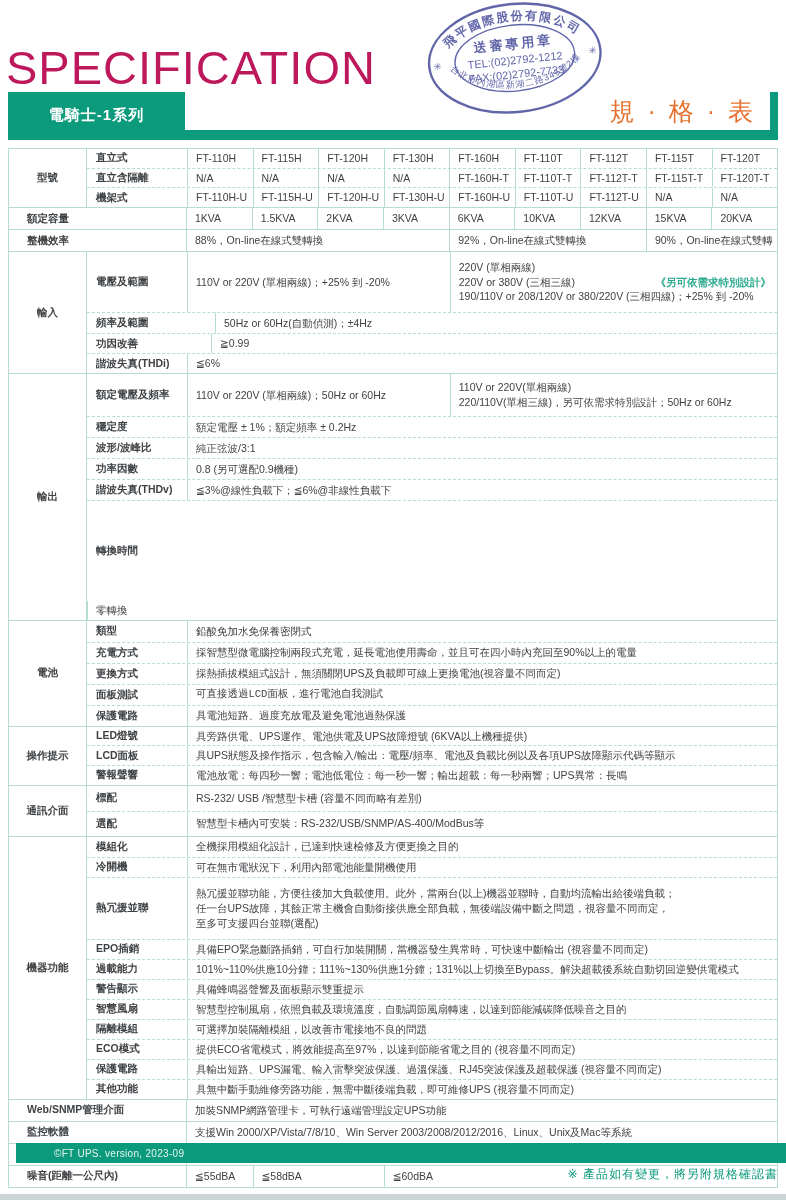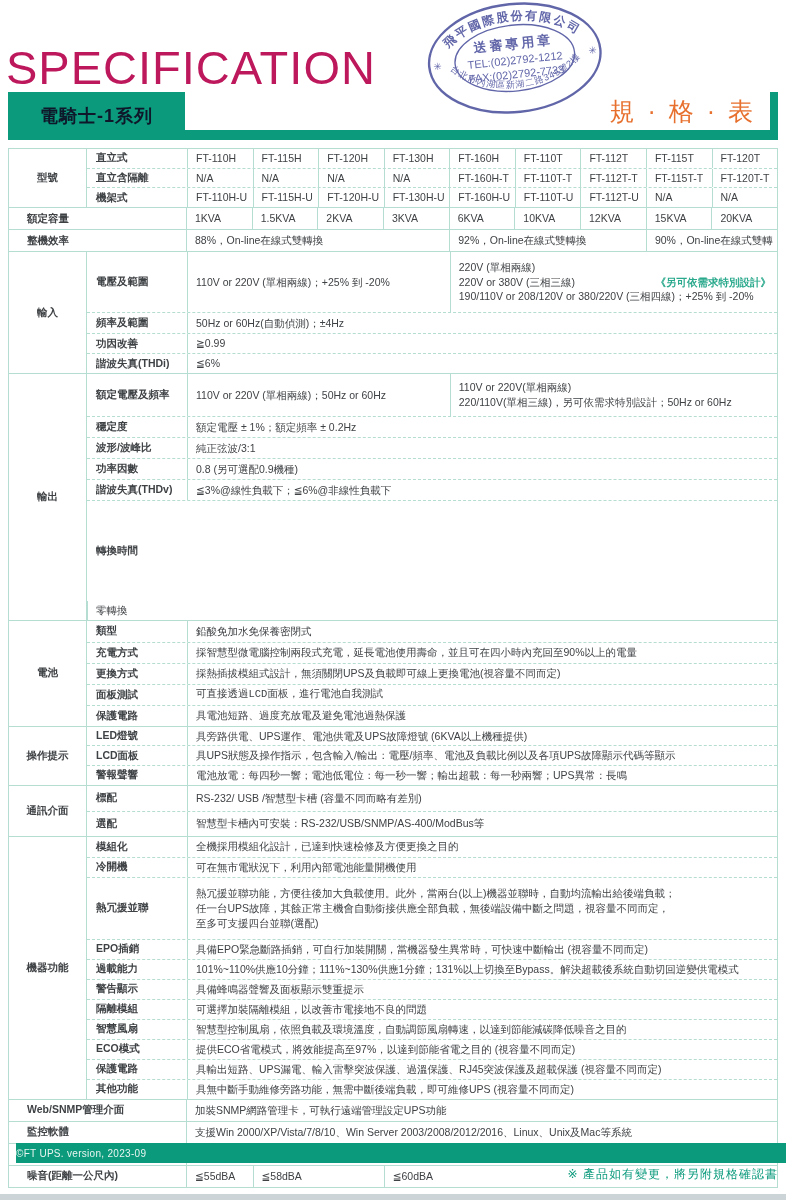--- a/index.html
+++ b/index.html
@@ -22,21 +22,21 @@
   .watermark{
     position:absolute;left:6px;top:40px;z-index:1;
     font-size:47px;letter-spacing:1px;color:#be185d;font-weight:400;
   }
   .stamp{position:absolute;left:425px;top:0px;z-index:3;transform:rotate(-6deg);opacity:.9;}
   .band{position:absolute;left:8px;top:92px;width:770px;height:47px;z-index:2;background:#fff;}
   .band-box{
     position:absolute;left:0;top:0;width:177px;height:47px;background:var(--green);
     display:flex;align-items:center;justify-content:center;
   }
-  .band-box span{color:#0f172a;font-size:18px;font-weight:bold;letter-spacing:1px;}
+  .band-box span{color:#ffffff;font-size:15px;font-weight:bold;letter-spacing:1px;}
   .band-bar{position:absolute;left:0;bottom:-1px;width:770px;height:10px;background:var(--green);}
   .band-cap{position:absolute;right:0;top:0;width:8px;height:47px;background:var(--green);}
   .band-title{
     position:absolute;right:22px;top:3px;
     color:var(--orange);font-size:25px;letter-spacing:3px;
   }
   
   .spec-table{
     position:absolute;left:8px;top:148px;width:770px;z-index:2;
     border:1px solid var(--line);background:#fff;font-size:10.5px;
@@ -64,21 +64,21 @@
   .v.grow{flex:1;}
   .v + .v{border-left:1px solid var(--line);}
   .ln{line-height:1.4;white-space:nowrap;overflow:hidden;}
   .ln.withnote{display:flex;justify-content:space-between;align-items:center;}
   .note{color:var(--teal-note);font-weight:bold;padding-right:2px;}
   
   .foot-bar{
     position:absolute;left:16px;right:0;top:1143px;height:20px;background:var(--green);
     display:flex;align-items:center;z-index:2;
   }
-  .foot-bar span{color:#e8f5f0;font-size:10px;letter-spacing:.3px;}
+  .foot-bar span{color:#e8f5f0;font-size:10px;padding-left:38px;letter-spacing:.3px;}
   .foot-note{
     position:absolute;right:8px;top:1166px;color:var(--green);
     font-size:12px;letter-spacing:1px;z-index:2;
   }
   .bottom-strip{position:absolute;left:0;right:0;bottom:0;height:6px;background:#ccd4d8;}
   
   .stamp text{fill:var(--stamp);font-family:"Liberation Sans","DejaVu Sans",sans-serif;}
 </style>
 </head>
 <body>
@@ -282,29 +282,29 @@
             <div class="v" style="width: 55.5556%;">
               <div class="ln">220V (單相兩線)</div>
               <div class="ln withnote">
                 <span>220V or 380V (三相三線)</span>
                 <div class="note">《另可依需求特別設計》</div>
               </div>
               <div class="ln">190/110V or 208/120V or 380/220V (三相四線)；+25% 到 -20%</div>
             </div>
           </div>
         </div>
-        <div class="row" style="min-height: 21px;">
+        <div class="row" style="min-height: 21px; gap: 28px;">
           <div class="sub">頻率及範圍</div>
           <div class="vals">
             <div class="v grow">
               <div class="ln">50Hz or 60Hz(自動偵測)；±4Hz</div>
             </div>
           </div>
         </div>
-        <div class="row" style="min-height: 20px;">
+        <div class="row" style="min-height: 20px; gap: 24px;">
           <div class="sub">功因改善</div>
           <div class="vals">
             <div class="v grow">
               <div class="ln">≧0.99</div>
             </div>
           </div>
         </div>
         <div class="row" style="min-height: 20px;">
           <div class="sub">諧波失真(THDi)</div>
           <div class="vals">
@@ -514,32 +514,32 @@
         </div>
         <div class="row" style="min-height: 20px;">
           <div class="sub">警告顯示</div>
           <div class="vals">
             <div class="v grow">
               <div class="ln">具備蜂鳴器聲響及面板顯示雙重提示</div>
             </div>
           </div>
         </div>
         <div class="row" style="min-height: 20px;">
+          <div class="sub">智慧風扇</div>
+          <div class="vals">
+            <div class="v grow">
+              <div class="ln">智慧型控制風扇，依照負載及環境溫度，自動調節風扇轉速，以達到節能減碳降低噪音之目的</div>
+            </div>
+          </div>
+        </div>
+        <div class="row" style="min-height: 20px;">
           <div class="sub">隔離模組</div>
           <div class="vals">
             <div class="v grow">
               <div class="ln">可選擇加裝隔離模組，以改善市電接地不良的問題</div>
-            </div>
-          </div>
-        </div>
-        <div class="row" style="min-height: 20px;">
-          <div class="sub">智慧風扇</div>
-          <div class="vals">
-            <div class="v grow">
-              <div class="ln">智慧型控制風扇，依照負載及環境溫度，自動調節風扇轉速，以達到節能減碳降低噪音之目的</div>
             </div>
           </div>
         </div>
         <div class="row" style="min-height: 20px;">
           <div class="sub">ECO模式</div>
           <div class="vals">
             <div class="v grow">
               <div class="ln">提供ECO省電模式，將效能提高至97%，以達到節能省電之目的 (視容量不同而定)</div>
             </div>
           </div>

